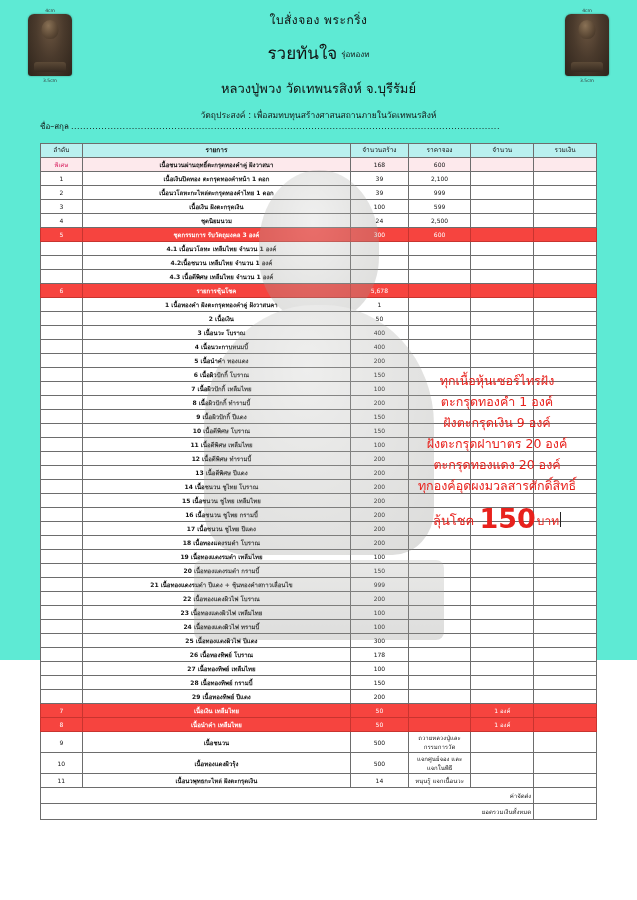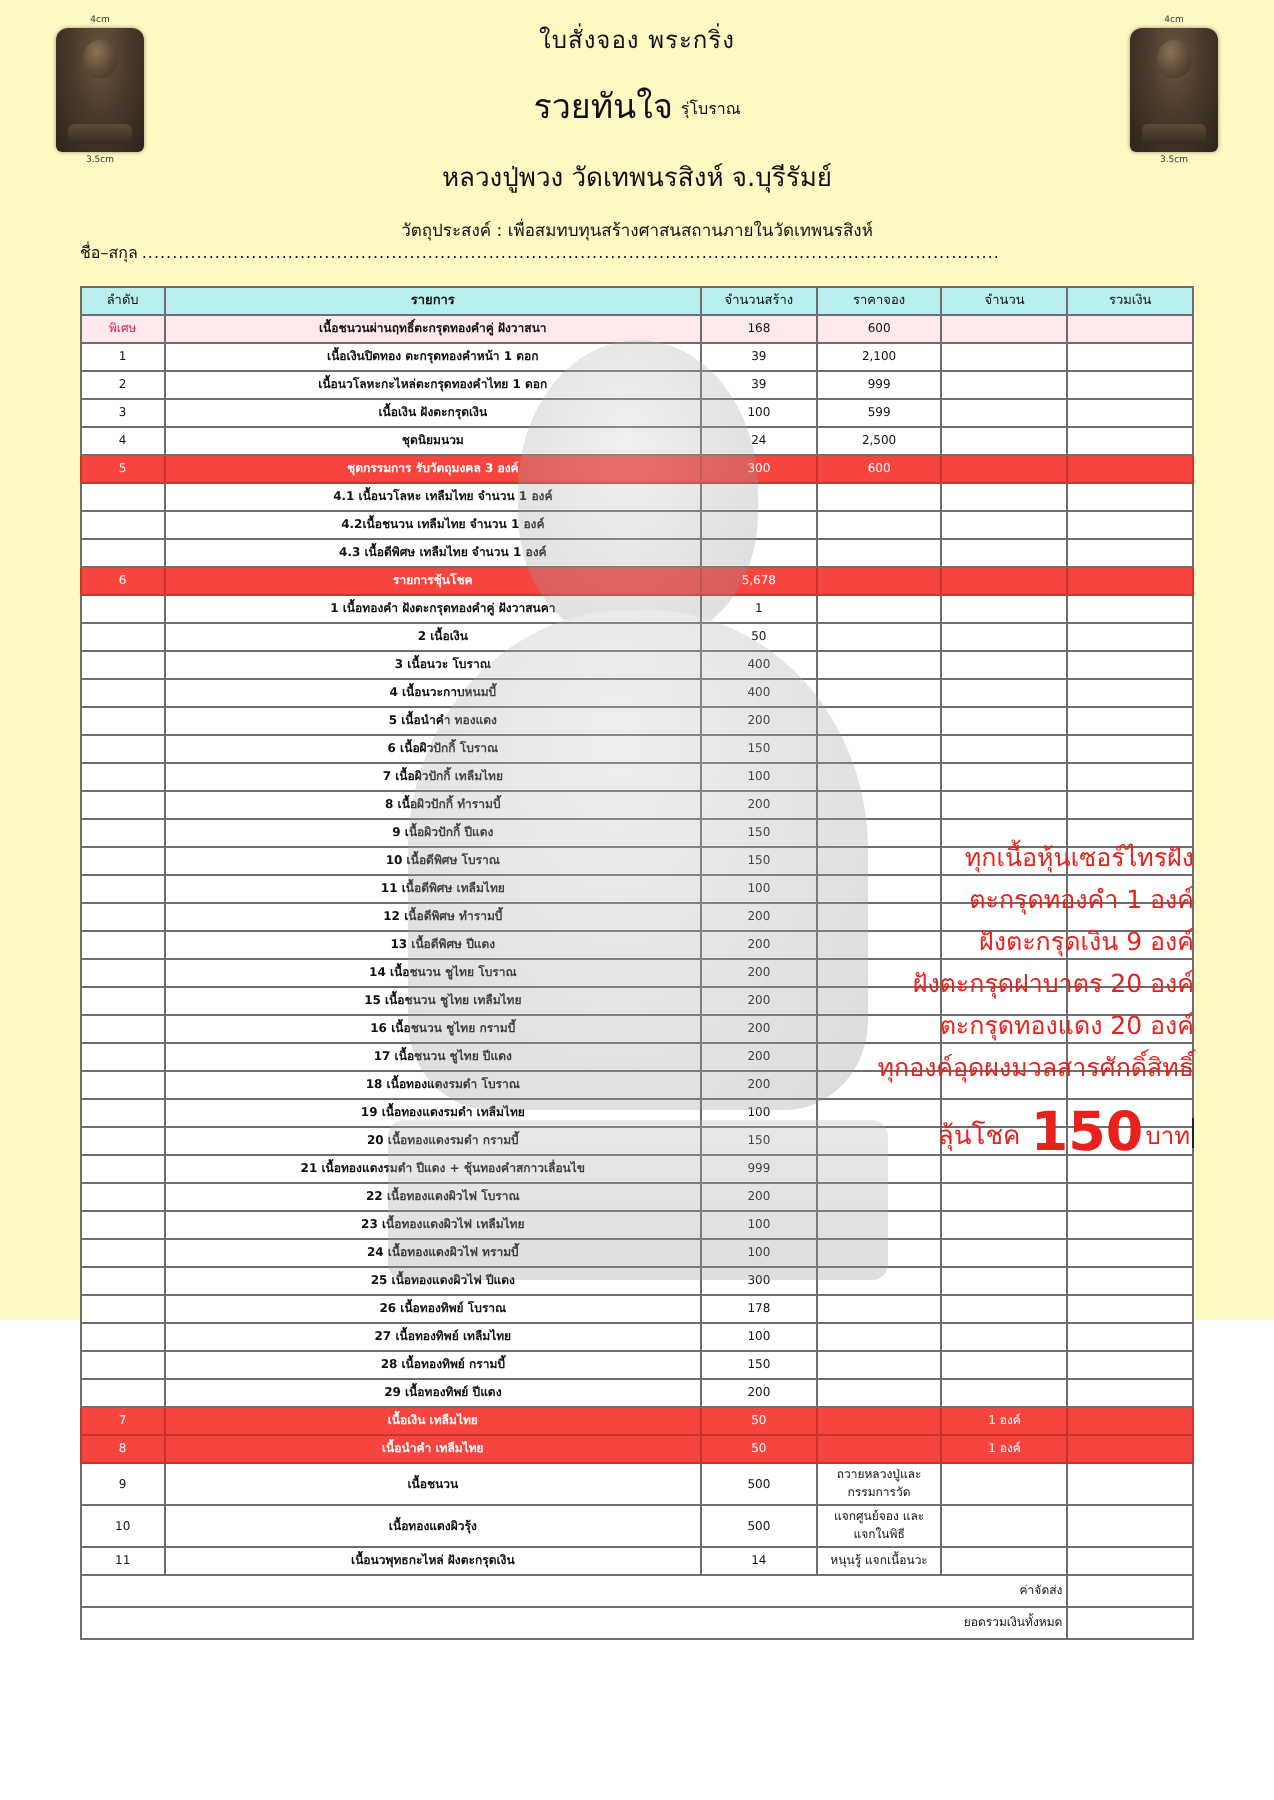--- a/index.html
+++ b/index.html
@@ -11,21 +11,21 @@
     width: 637px;
     height: 900px;
     font-family: "DejaVu Sans", sans-serif;
     overflow: hidden;
     position: relative;
   }
   .page {
     position: relative;
     width: 637px;
     height: 660px;
-    background: #fef9c3;
+    background: #5eead4;
     box-sizing: border-box;
   }
 
   
   .header {
     position: relative;
     height: 118px;
   }
   .buddha {
     position: absolute;
@@ -213,23 +213,22 @@
   }
 
   
   .promo {
     position: absolute;
     right: 40px;
     top: 370px;
     width: 200px;
     color: #e8211c;
     z-index: 5;
-    text-align: right;
+    text-align: center;
     line-height: 21px;
-    margin-top: 48px;
   }
   .promo-line {
     font-size: 12.5px;
     white-space: nowrap;
   }
   .promo-last {
     margin-top: 12px;
     font-size: 13px;
     white-space: nowrap;
   }
@@ -274,21 +273,21 @@
 
     <div class="buddha left">
       <div class="scale-top">4cm</div>
       <div class="buddha-img"></div>
       <div class="scale-bottom">3.5cm</div>
     </div>
 
     <div class="header-center">
       <div class="title-1">ใบสั่งจอง  พระกริ่ง</div>
       <div class="title-2">
-        <span>รวยทันใจ</span><span class="rune">รุ่โบราณ</span>
+        <span>รวยทันใจ</span><span class="rune">รุ่อทองท</span>
       </div>
       <div class="title-3">หลวงปู่พวง วัดเทพนรสิงห์ จ.บุรีรัมย์</div>
       <div class="title-4">วัตถุประสงค์ : เพื่อสมทบทุนสร้างศาสนสถานภายในวัดเทพนรสิงห์</div>
     </div>
 
     <div class="buddha right">
       <div class="scale-top">4cm</div>
       <div class="buddha-img"></div>
       <div class="scale-bottom">3.5cm</div>
     </div>

